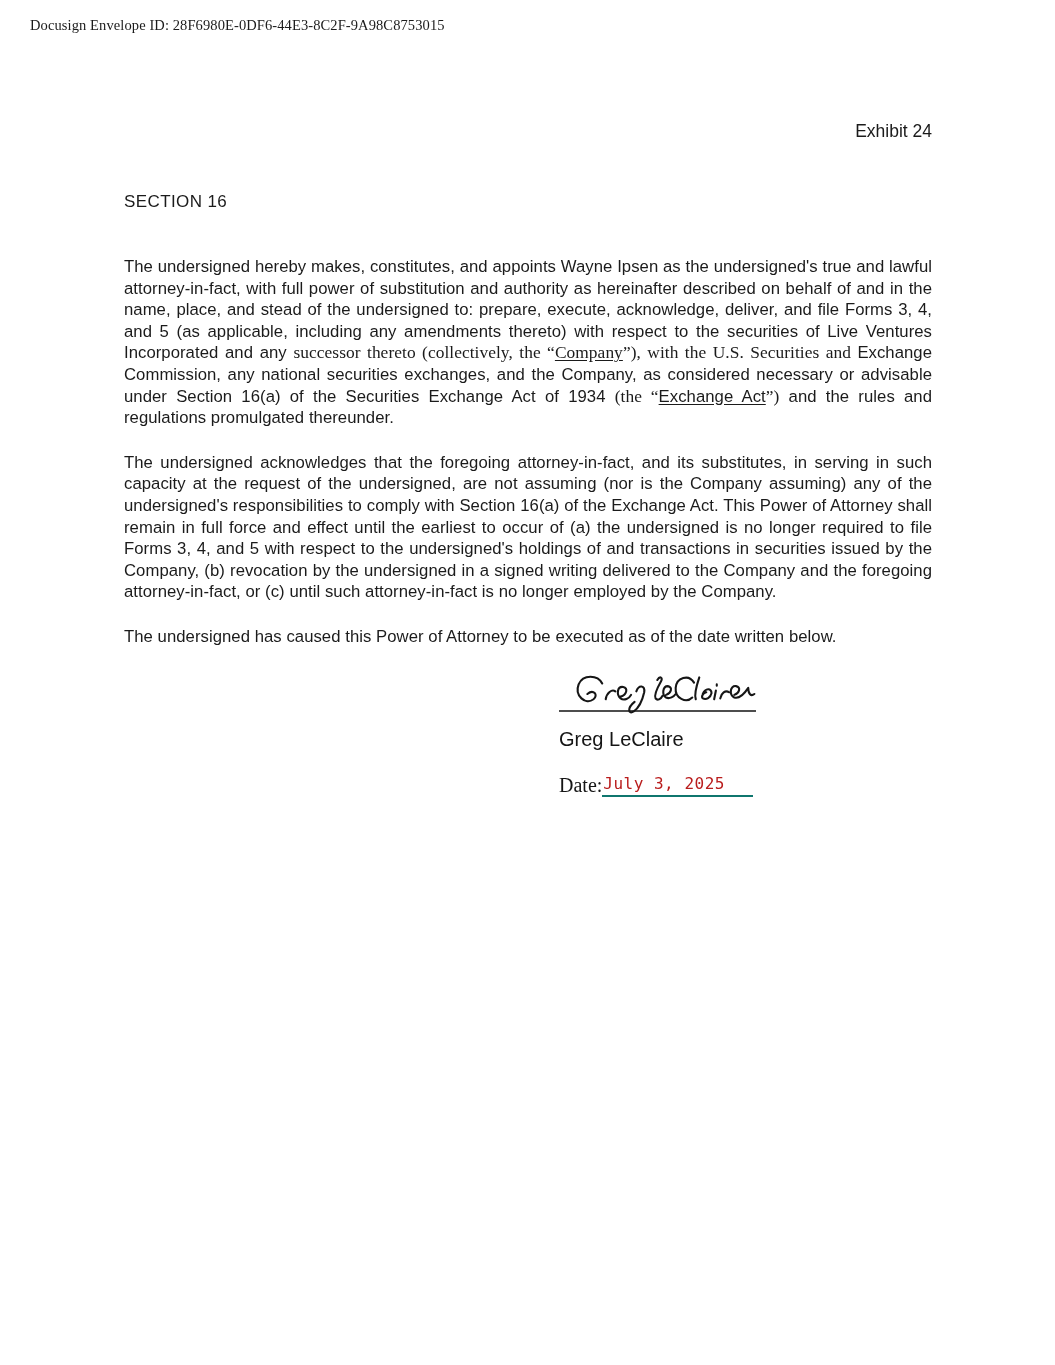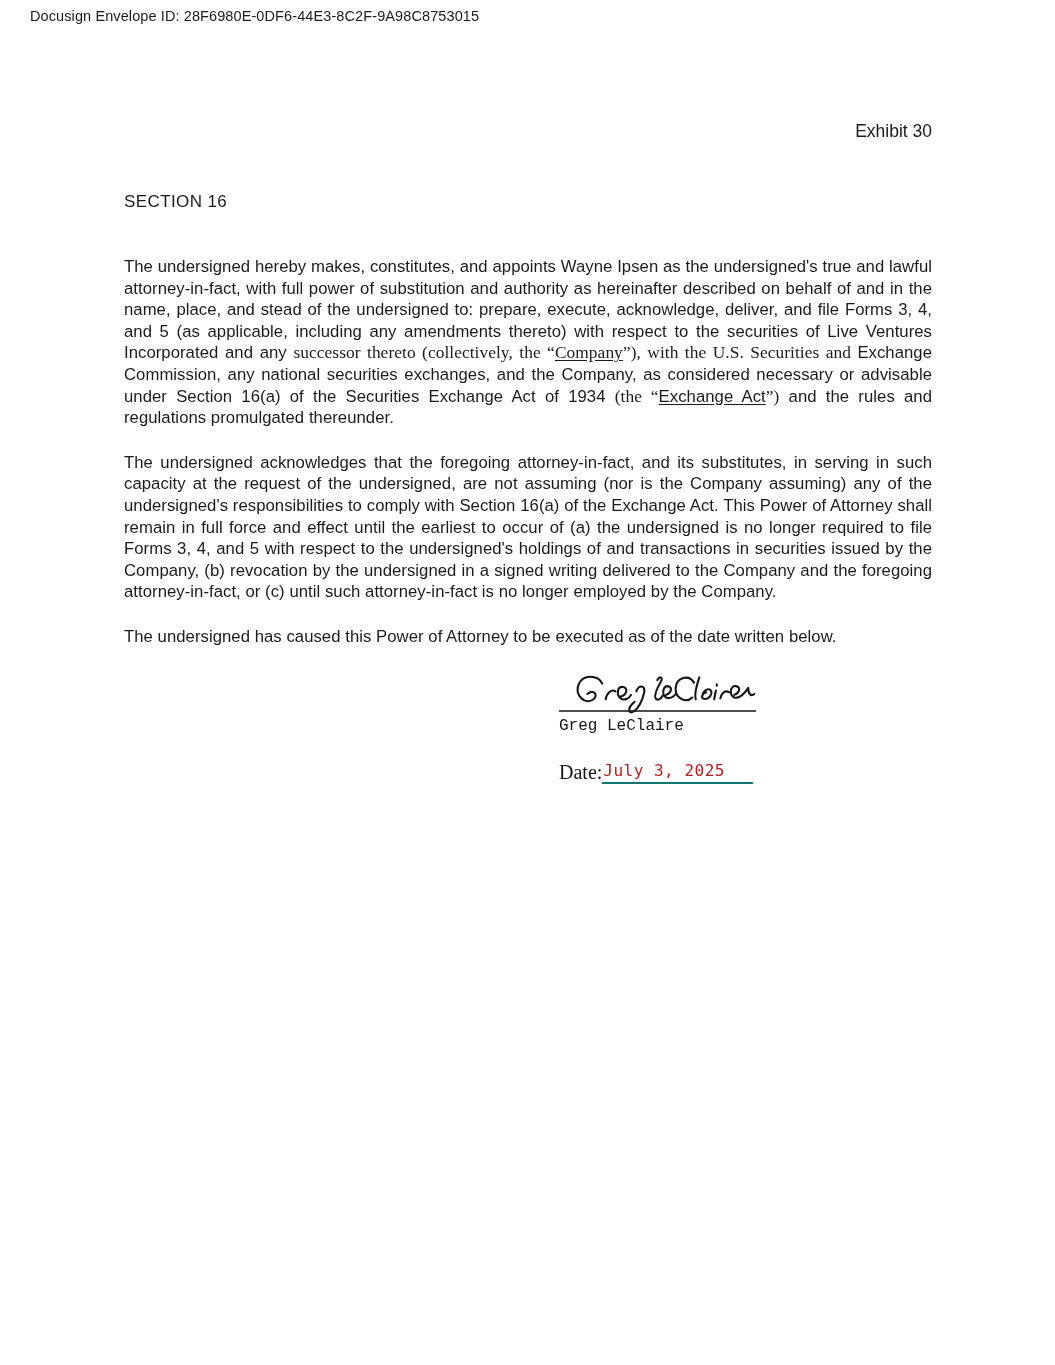--- a/index.html
+++ b/index.html
@@ -10,24 +10,25 @@
     color: #1b1b1b;
     position: relative;
     overflow: hidden;
   }
   .page {
     position: absolute; inset: 0;
     background: #ffffff;
   }
   .docusign-line {
     position: absolute;
-    left: 30px; top: 8px;
+    left: 30px; top: 17px;
     font-size: 14.5px;
     color: #1b1b1b;
     letter-spacing: 0.1px;
+    font-family: Liberation Serif, serif;
   }
   .content {
     position: absolute;
     left: 124px; top: 0;
     width: 808px;
   }
   .exhibit {
     position: absolute;
     top: 121px; right: 0;
     font-size: 17.5px;
@@ -68,23 +69,23 @@
     position: relative;
     height: 48px;
     border-bottom: 2px solid #4d4d4d;
   }
   .sig-svg {
     position: absolute;
     left: 10px; bottom: -10px;
     width: 188px; height: 52px;
   }
   .sig-name {
-    margin-top: 2px;
-    font-family: Liberation Mono, monospace;
-    font-size: 16px;
+    margin-top: 15px;
+    font-family: Liberation Sans, sans-serif;
+    font-size: 20px;
     line-height: 24px;
     color: #151515;
   }
   .date-row {
     margin-top: 21px;
     display: flex;
     align-items: flex-end;
   }
   .date-label {
     font-family: "Liberation Serif", serif;
@@ -107,21 +108,21 @@
 </style>
 </head>
 <body>
 
 <div class="page">
 
   <div class="docusign-line">Docusign Envelope ID: 28F6980E-0DF6-44E3-8C2F-9A98C8753015</div>
 
   <div class="content">
 
-    <div class="exhibit">Exhibit 30</div>
+    <div class="exhibit">Exhibit 24</div>
 
     <div class="title-block">
       <div>SECTION 16</div>
     </div>
 
     <div class="body-text">
       <p class="para"><span>The undersigned hereby makes, constitutes, and appoints Wayne Ipsen as the undersigned's true and lawful attorney-in-fact, with full power of substitution and authority as hereinafter described on behalf of and in the name, place, and stead of the undersigned to: prepare, execute, acknowledge, deliver, and file Forms 3, 4, and 5 (as applicable, including any amendments thereto) with respect to the securities of Live Ventures Incorporated and any </span><span class="serif">successor thereto (collectively, the “</span><span class="serif term">Company</span><span class="serif">”), with the U.S. Securities and </span><span>Exchange Commission, any national securities exchanges, and the Company, as considered necessary or advisable under Section 16(a) of the Securities Exchange Act of 1934 </span><span class="serif">(the “</span><span class="term">Exchange Act</span><span class="serif">”)</span><span> and the rules and regulations promulgated thereunder.</span></p>
 
       <p class="para">The undersigned acknowledges that the foregoing attorney-in-fact, and its substitutes, in serving in such capacity at the request of the undersigned, are not assuming (nor is the Company assuming) any of the undersigned's responsibilities to comply with Section 16(a) of the Exchange Act. This Power of Attorney shall remain in full force and effect until the earliest to occur of (a) the undersigned is no longer required to file Forms 3, 4, and 5 with respect to the undersigned's holdings of and transactions in securities issued by the Company, (b) revocation by the undersigned in a signed writing delivered to the Company and the foregoing attorney-in-fact, or (c) until such attorney-in-fact is no longer employed by the Company.</p>
 

